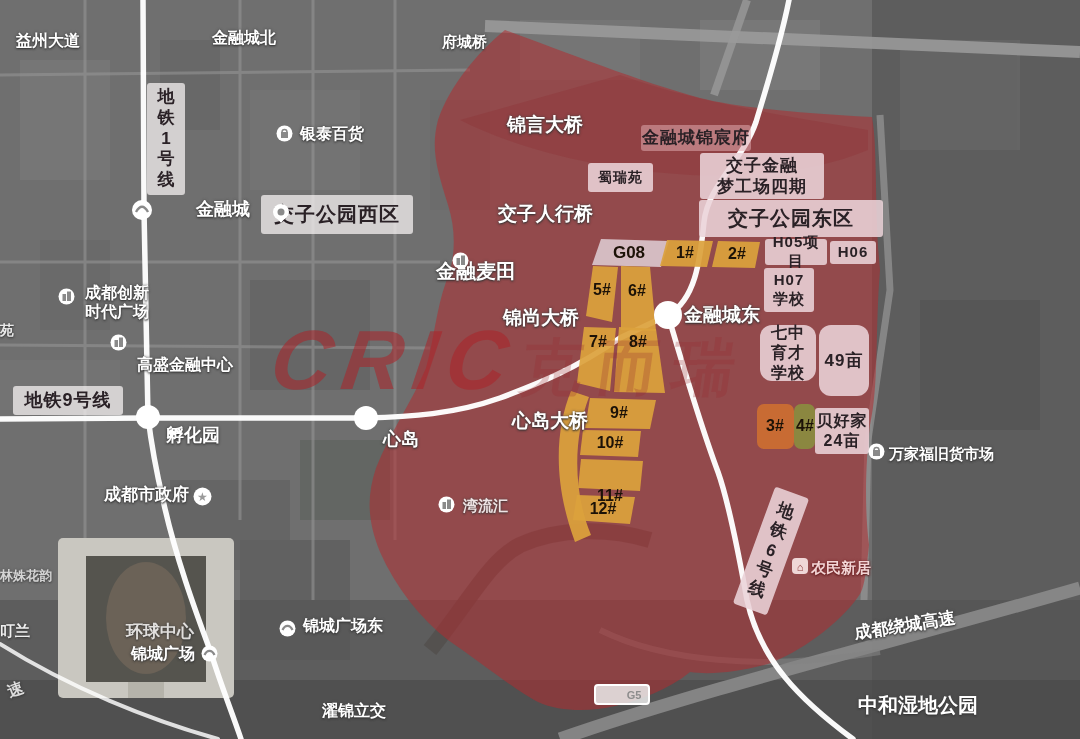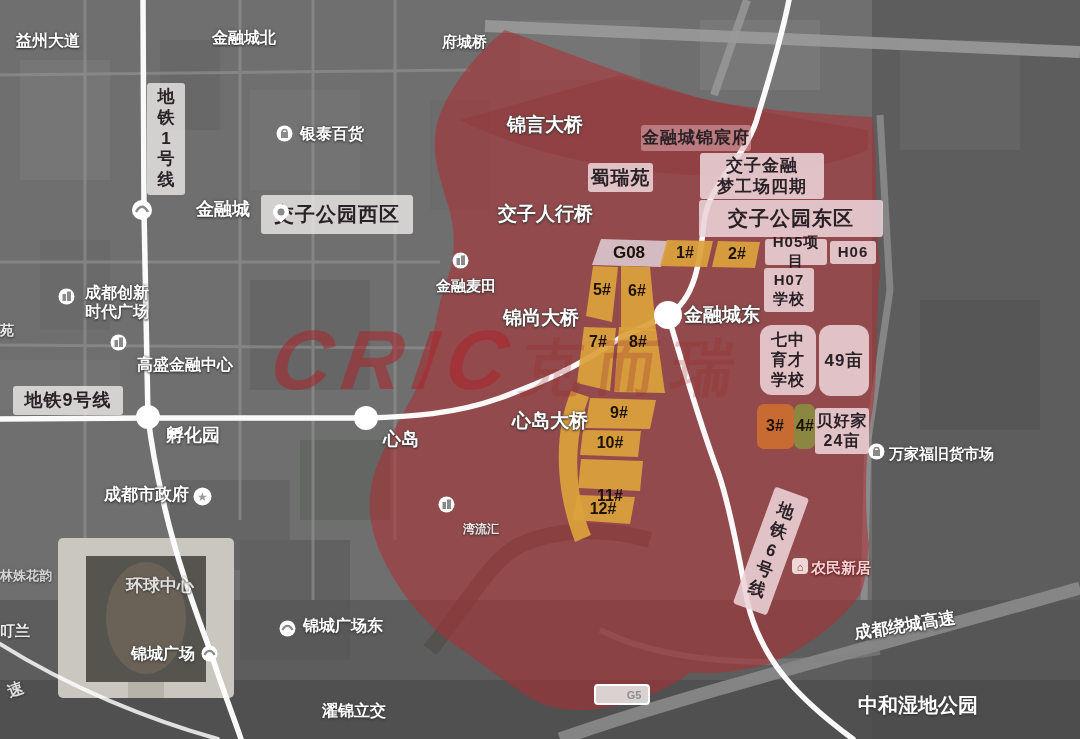--- a/index.html
+++ b/index.html
@@ -155,52 +155,52 @@
         </svg>
       </span>
       <div class="lbl" style="left: 137px; top: 337px; font-size: 16px; margin-top: 19px;">高盛金融中心</div>
       <span class="icon" style="left: 110px; top: 334px;">
         <svg width="17" height="17">
           <circle cx="8.5" cy="8.5" r="8" fill="#fff"></circle>
           <rect x="4.5" y="6" width="3.5" height="7" fill="#8a8a8a"></rect>
           <rect x="9" y="3.5" width="4" height="9.5" fill="#8a8a8a"></rect>
         </svg>
       </span>
-      <div class="lbl" style="left: 436px; top: 277px; font-size: 15px;">金融麦田</div>
+      <div class="lbl" style="left: 436px; top: 260px; font-size: 20px;">金融麦田</div>
       <span class="icon" style="left: 452px; top: 252px;">
         <svg width="17" height="17">
           <circle cx="8.5" cy="8.5" r="8" fill="#fff"></circle>
           <rect x="4.5" y="6" width="3.5" height="7" fill="#8a8a8a"></rect>
           <rect x="9" y="3.5" width="4" height="9.5" fill="#8a8a8a"></rect>
         </svg>
       </span>
       <div class="lbl" style="left: 104px; top: 485px; font-size: 17px;">成都市政府</div>
       <span class="icon" style="left: 193px; top: 487px;">
         <svg width="19" height="19">
           <circle cx="9.5" cy="9.5" r="9" fill="#fff"></circle>
           <text x="9.5" y="14" text-anchor="middle" font-size="12" fill="#9a9a9a">★</text>
         </svg>
       </span>
-      <div class="lbl" style="left: 82px; top: 576px; font-size: 17px; opacity: 0.8; padding-left: 44px;">环球中心</div>
+      <div class="lbl" style="left: 82px; top: 622px; font-size: 17px; opacity: 0.8; padding-left: 44px;">环球中心</div>
       <div class="lbl" style="left: 131px; top: 645px; font-size: 16px;">锦城广场</div>
       <span class="icon" style="left: 201px; top: 645px;">
         <svg width="17" height="17">
           <circle cx="8.5" cy="8.5" r="8" fill="#fff"></circle>
           <path d="M3.5,10 C6,4.5 11,4.5 13.5,10" stroke="#8a8a8a" stroke-width="2.2" fill="none"></path>
         </svg>
       </span>
       <div class="lbl" style="left: 303px; top: 617px; font-size: 16px;">锦城广场东</div>
       <span class="icon" style="left: 279px; top: 620px;">
         <svg width="17" height="17">
           <circle cx="8.5" cy="8.5" r="8" fill="#fff"></circle>
           <path d="M3.5,10 C6,4.5 11,4.5 13.5,10" stroke="#8a8a8a" stroke-width="2.2" fill="none"></path>
         </svg>
       </span>
       <div class="lbl" style="left: 322px; top: 702px; font-size: 16px;">濯锦立交</div>
-      <div class="lbl" style="left: 463px; top: 522px; font-size: 12px; opacity: 0.85;">湾流汇</div>
+      <div class="lbl" style="left: 463px; top: 498px; font-size: 15px; opacity: 0.85; font-family: Liberation Serif, serif;">湾流汇</div>
       <span class="icon" style="left: 438px; top: 496px;">
         <svg width="17" height="17">
           <circle cx="8.5" cy="8.5" r="8" fill="#fff"></circle>
           <rect x="4.5" y="6" width="3.5" height="7" fill="#8a8a8a"></rect>
           <rect x="9" y="3.5" width="4" height="9.5" fill="#8a8a8a"></rect>
         </svg>
       </span>
       <div class="lbl" style="left: 889px; top: 445px; font-size: 15px;">万家福旧货市场</div>
       <span class="icon" style="left: 868px; top: 443px;">
         <svg width="17" height="17">
@@ -245,34 +245,34 @@
         <span class="ch">线</span>
       </div>
       <div class="box" style="left: 261px; top: 195px; width: 152px; height: 39px; font-size: 20px; background: rgba(249, 245, 245, 0.72);">交子公园西区</div>
       <span class="icon" style="left: 272px; top: 204px;">
         <svg width="18" height="20">
           <circle cx="9" cy="8" r="8" fill="#fff"></circle>
           <polygon points="5,14 13,14 9,19" fill="#fff"></polygon>
           <circle cx="9" cy="8" r="3.5" fill="#8a8a8a"></circle>
         </svg>
       </span>
-      <div class="box" style="left: 588px; top: 163px; width: 65px; height: 29px; font-size: 19px; background: rgba(235, 211, 216, 0.88);">蜀瑞苑</div>
+      <div class="box" style="left: 588px; top: 163px; width: 65px; height: 29px; font-size: 14px; background: rgba(235, 211, 216, 0.88);">蜀瑞苑</div>
       <div class="box" style="left: 641px; top: 125px; width: 110px; height: 26px; font-size: 17px; background: rgba(222, 170, 174, 0.55);">金融城锦宸府</div>
       <div class="box" style="left: 700px; top: 153px; width: 124px; height: 46px; font-size: 17px; background: rgba(235, 211, 216, 0.88);">
         <span class="ln">交子金融</span>
         <span class="ln">梦工场四期</span>
       </div>
       <div class="box" style="left: 699px; top: 200px; width: 184px; height: 37px; font-size: 20px; background: rgba(235, 211, 216, 0.88);">交子公园东区</div>
       <div class="box" style="left: 765px; top: 239px; width: 62px; height: 26px; font-size: 15px; background: rgba(235, 211, 216, 0.88);">H05项目</div>
       <div class="box" style="left: 830px; top: 241px; width: 46px; height: 23px; font-size: 15px; background: rgba(235, 211, 216, 0.88);">H06</div>
       <div class="box" style="left: 764px; top: 268px; width: 50px; height: 44px; font-size: 15px; background: rgba(235, 211, 216, 0.88);">
         <span class="ln">H07</span>
         <span class="ln">学校</span>
       </div>
-      <div class="box" style="left: 760px; top: 325px; width: 56px; height: 70px; font-size: 16px; background: rgba(235, 211, 216, 0.88); border-radius: 12px;">
+      <div class="box" style="left: 760px; top: 325px; width: 56px; height: 56px; font-size: 16px; background: rgba(235, 211, 216, 0.88); border-radius: 12px;">
         <span class="ln">七中</span>
         <span class="ln">育才</span>
         <span class="ln">学校</span>
       </div>
       <div class="box" style="left: 819px; top: 325px; width: 50px; height: 71px; font-size: 17px; background: rgba(235, 211, 216, 0.88); border-radius: 12px;">49亩</div>
       <div class="box" style="left: 815px; top: 408px; width: 54px; height: 46px; font-size: 16px; background: rgba(235, 211, 216, 0.88);">
         <span class="ln">贝好家</span>
         <span class="ln">24亩</span>
       </div>
       <div class="plabel" style="left: 629px; top: 253px; font-size: 17px;">G08</div>

